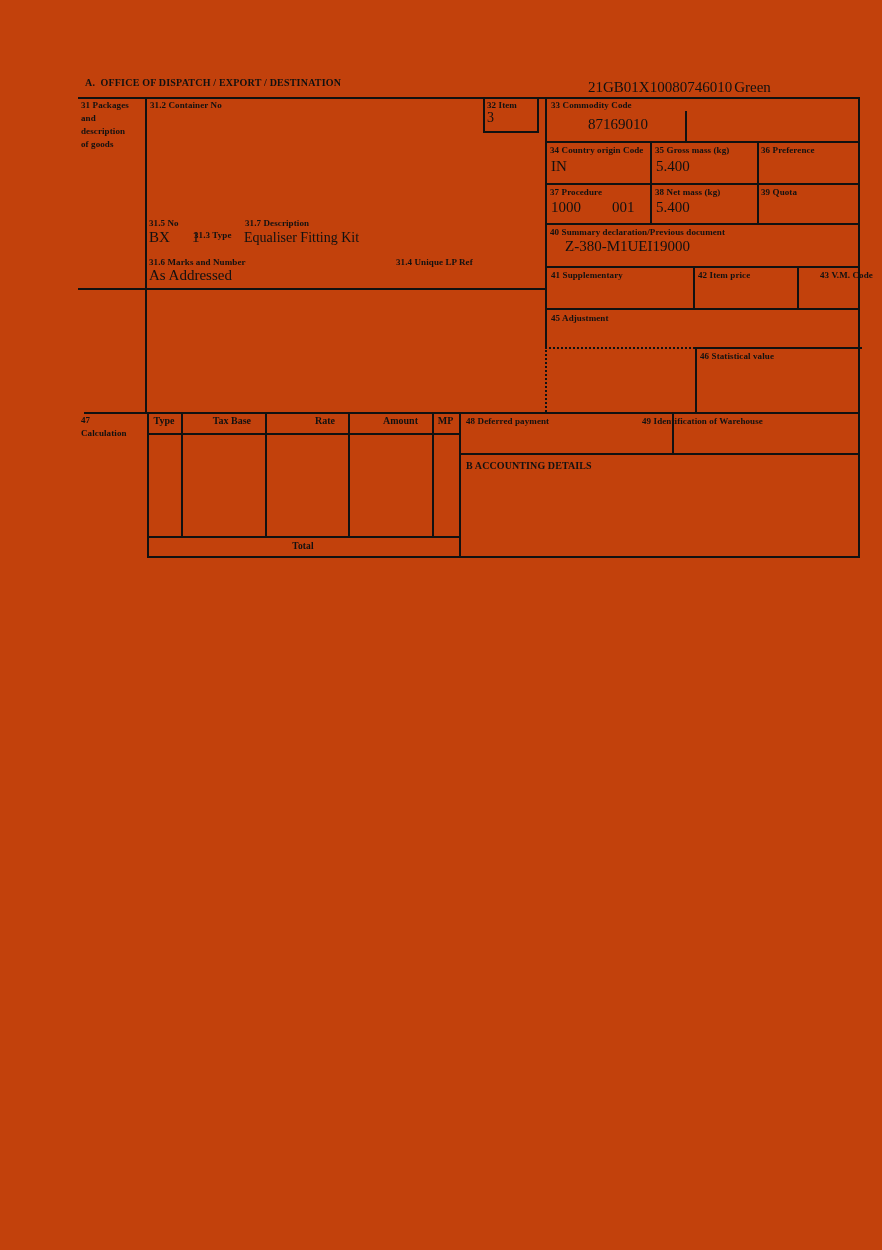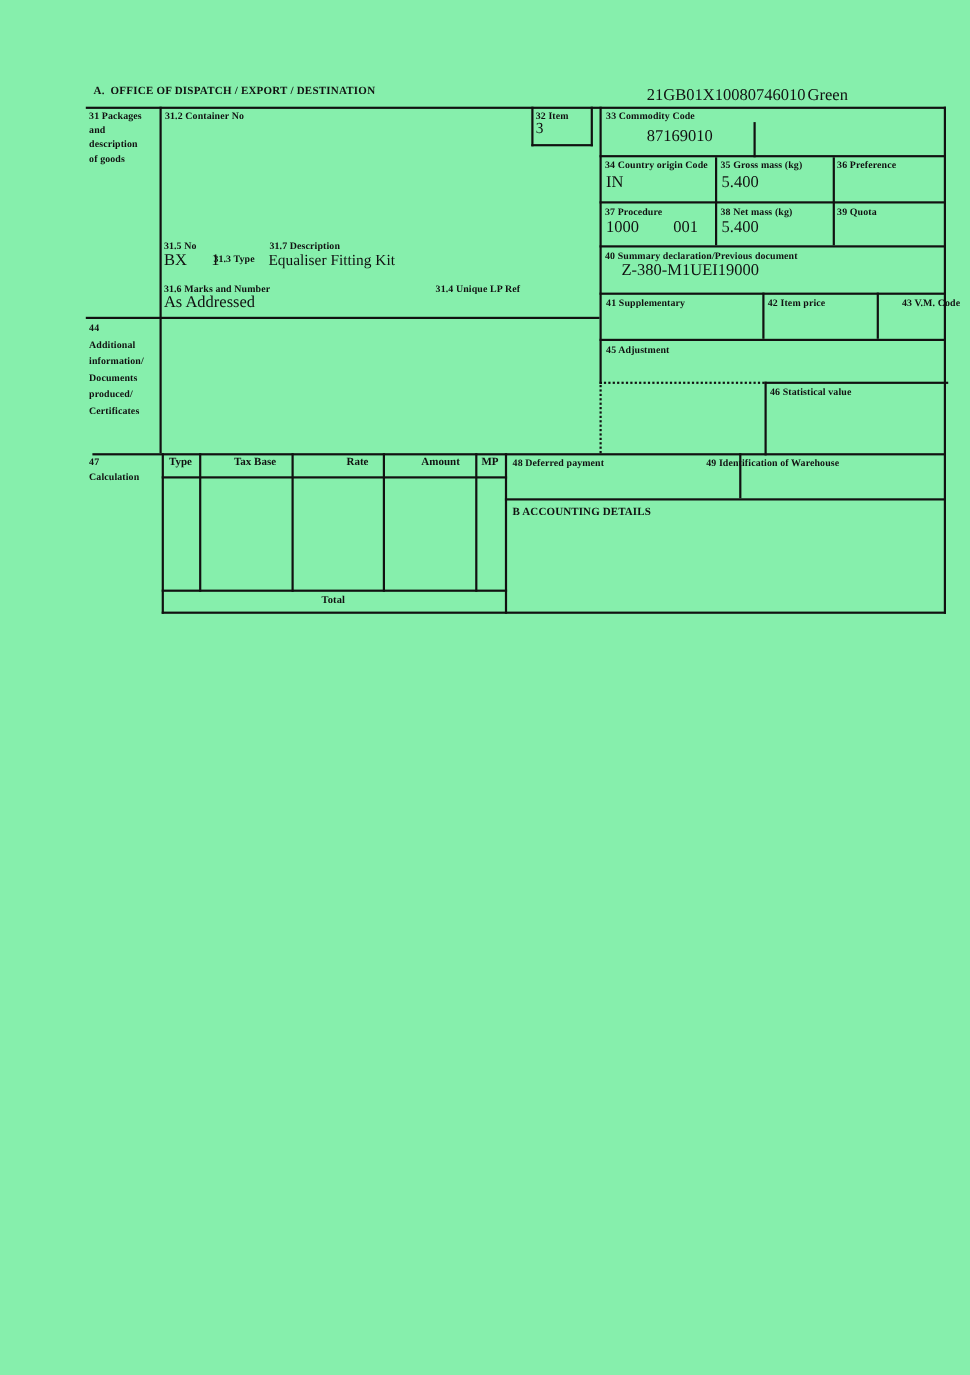--- a/index.html
+++ b/index.html
@@ -1,19 +1,19 @@
 <!DOCTYPE html>
 <html><head>
 <meta charset="utf-8">
 <style>
   html,body{margin:0;padding:0;background:#fff;}
   #page{
     position:relative;
     width:882px;height:1250px;
-    background:#86efac;
+    background:#c2410c;
     font-family:"Liberation Serif","DejaVu Serif",serif;
     color:#111;
     overflow:hidden;
   }
   .hl{position:absolute;height:2px;background:#111;}
   .vl{position:absolute;width:2px;background:#111;}
   .hl.dot{background:none;border-top:2px dotted #111;height:0;}
   .vl.dot{background:none;border-left:2px dotted #111;width:0;}
   .lbl{
     position:absolute;
@@ -85,26 +85,20 @@
   <div class="hl" style="left:147px;top:433px;width:314px;"></div>
   <div class="hl" style="left:147px;top:536px;width:314px;"></div>
   <div class="hl" style="left:147px;top:556px;width:713px;"></div>
   <div class="hl" style="left:459px;top:453px;width:401px;"></div>
   <div class="vl" style="left:672px;top:412px;height:41px;"></div>
 
   <div class="lbl side" style="left:81px;top:99px;">31 Packages
 and
 description
 of goods</div>
-  <div class="lbl side" style="left:81px;top:291px;line-height:15px;">44
-Additional
-information/
-Documents
-produced/
-Certificates</div>
   <div class="lbl side" style="left:81px;top:414px;">47
 Calculation</div>
 
   <div class="lbl" style="left:150px;top:100px;">31.2 Container No</div>
   <div class="lbl" style="left:487px;top:100px;">32 Item</div>
   <div class="val" style="left:487px;top:110px;">3</div>
 
   <div class="lbl" style="left:149px;top:218px;">31.5 No</div>
   <div class="lbl" style="left:194px;top:218px;margin-top:12px;">31.3 Type</div>
   <div class="lbl" style="left:245px;top:218px;">31.7 Description</div>

